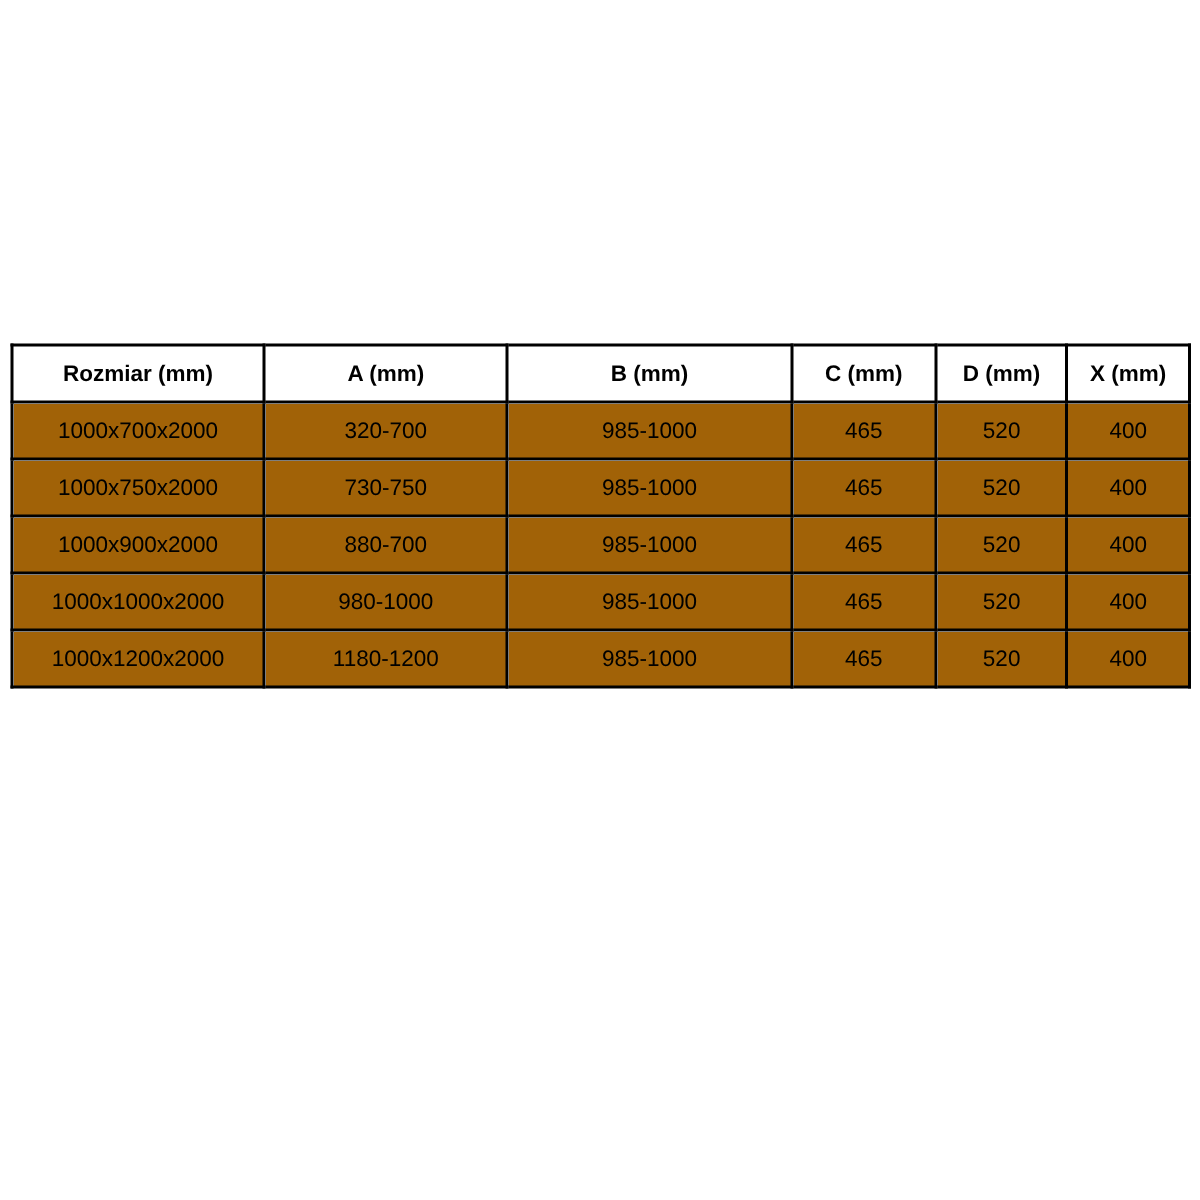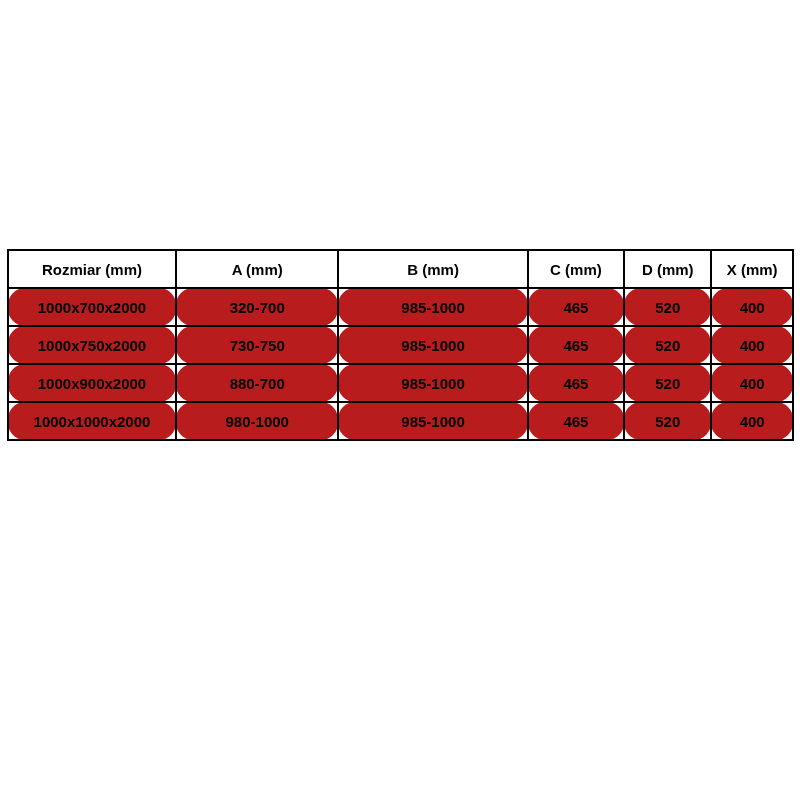--- a/index.html
+++ b/index.html
@@ -16,43 +16,41 @@
   .table-wrap {
     position: absolute;
     left: 7px;
     top: 229px;
     width: 787px;
   }
   table.spec-table {
     width: 100%;
     border-collapse: collapse;
     table-layout: fixed;
-    margin-top: 20px;
   }
   table.spec-table th,
   table.spec-table td {
     border: 2px solid #000000;
     text-align: center;
     vertical-align: middle;
     font-size: 15px;
     line-height: 1;
     color: #000000;
     padding: 0;
     height: 36px;
     overflow: hidden;
     white-space: nowrap;
   }
   table.spec-table th {
     font-weight: bold;
     background: #ffffff;
   }
   table.spec-table td {
-    font-weight: bold;
-    background: #b91c1c;
-    border-radius: 17px;
+    font-weight: normal;
+    background: #a16207;
   }
 </style>
 </head>
 <body>
 
 <div class="table-wrap">
   <table class="spec-table">
     <colgroup>
       <col style="width:21.4%">
       <col style="width:20.7%">
@@ -97,15 +95,23 @@
           <td>400</td>
         </tr>
         <tr>
           <td>1000x1000x2000</td>
           <td>980-1000</td>
           <td>985-1000</td>
           <td>465</td>
           <td>520</td>
           <td>400</td>
         </tr>
+        <tr>
+          <td>1000x1200x2000</td>
+          <td>1180-1200</td>
+          <td>985-1000</td>
+          <td>465</td>
+          <td>520</td>
+          <td>400</td>
+        </tr>
       </tbody>
   </table>
 </div>
 
 </body></html>

